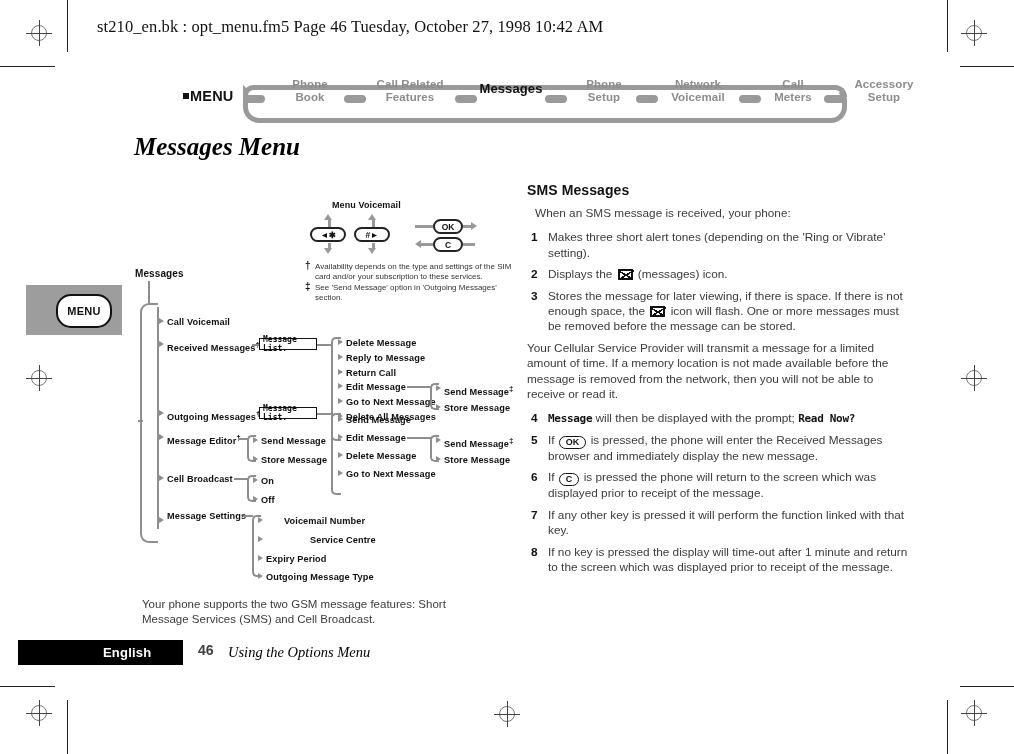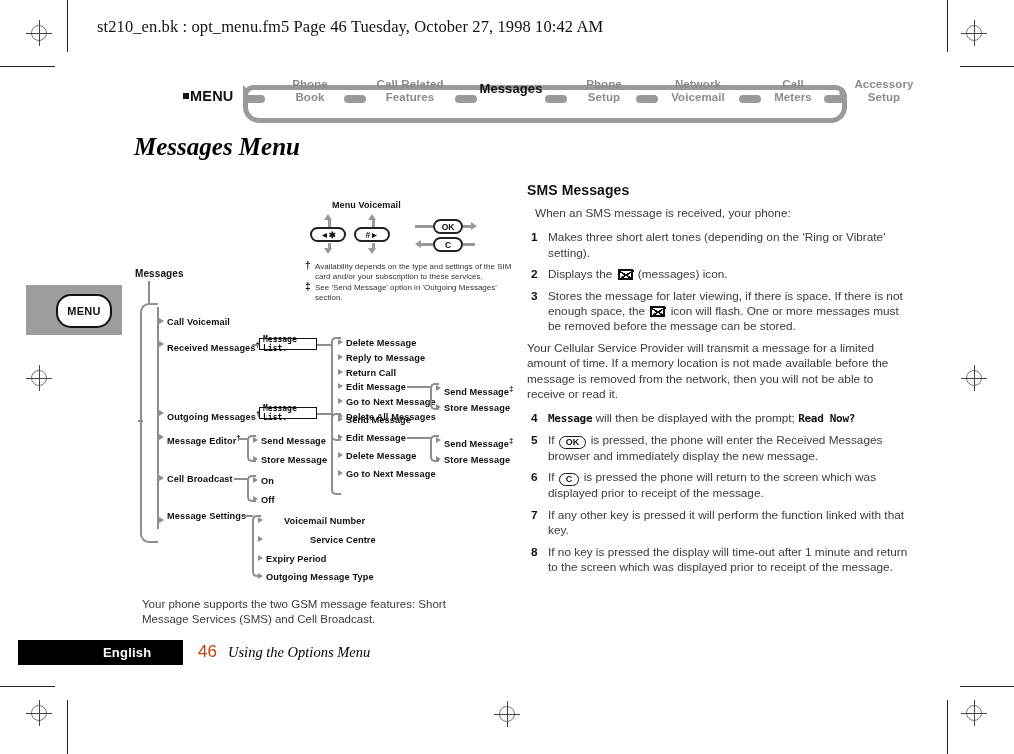--- a/index.html
+++ b/index.html
@@ -135,21 +135,21 @@
     vertical-align:-1px;margin:0 1px;box-sizing:border-box;
   }
   .lcdtext{font-family:"DejaVu Sans Mono", monospace;font-size:11px;font-weight:bold;color:#111;letter-spacing:-.3px;}
 
   
   .foot-bar{position:absolute;left:18px;top:640px;width:165px;height:25px;background:#000;}
   .foot-lang{
     position:absolute;left:103px;top:645px;
     color:#fff;font-size:13px;font-weight:bold;letter-spacing:.2px;
   }
-  .foot-pg{position:absolute;left:198px;top:642px;font-size:17px;font-weight:normal;color:#c2410c;font-family:"Liberation Sans",sans-serif;}
+  .foot-pg{position:absolute;left:198px;top:642px;font-size:14px;font-weight:bold;color:#404040;font-family:"Liberation Sans",sans-serif;}
   .foot-sec{
     position:absolute;left:228px;top:644px;
     font-family:"Liberation Serif", serif;font-style:italic;font-size:14.5px;color:#000;
   }
 </style>
 </head>
 <body>
 
 <div class="page">
 

